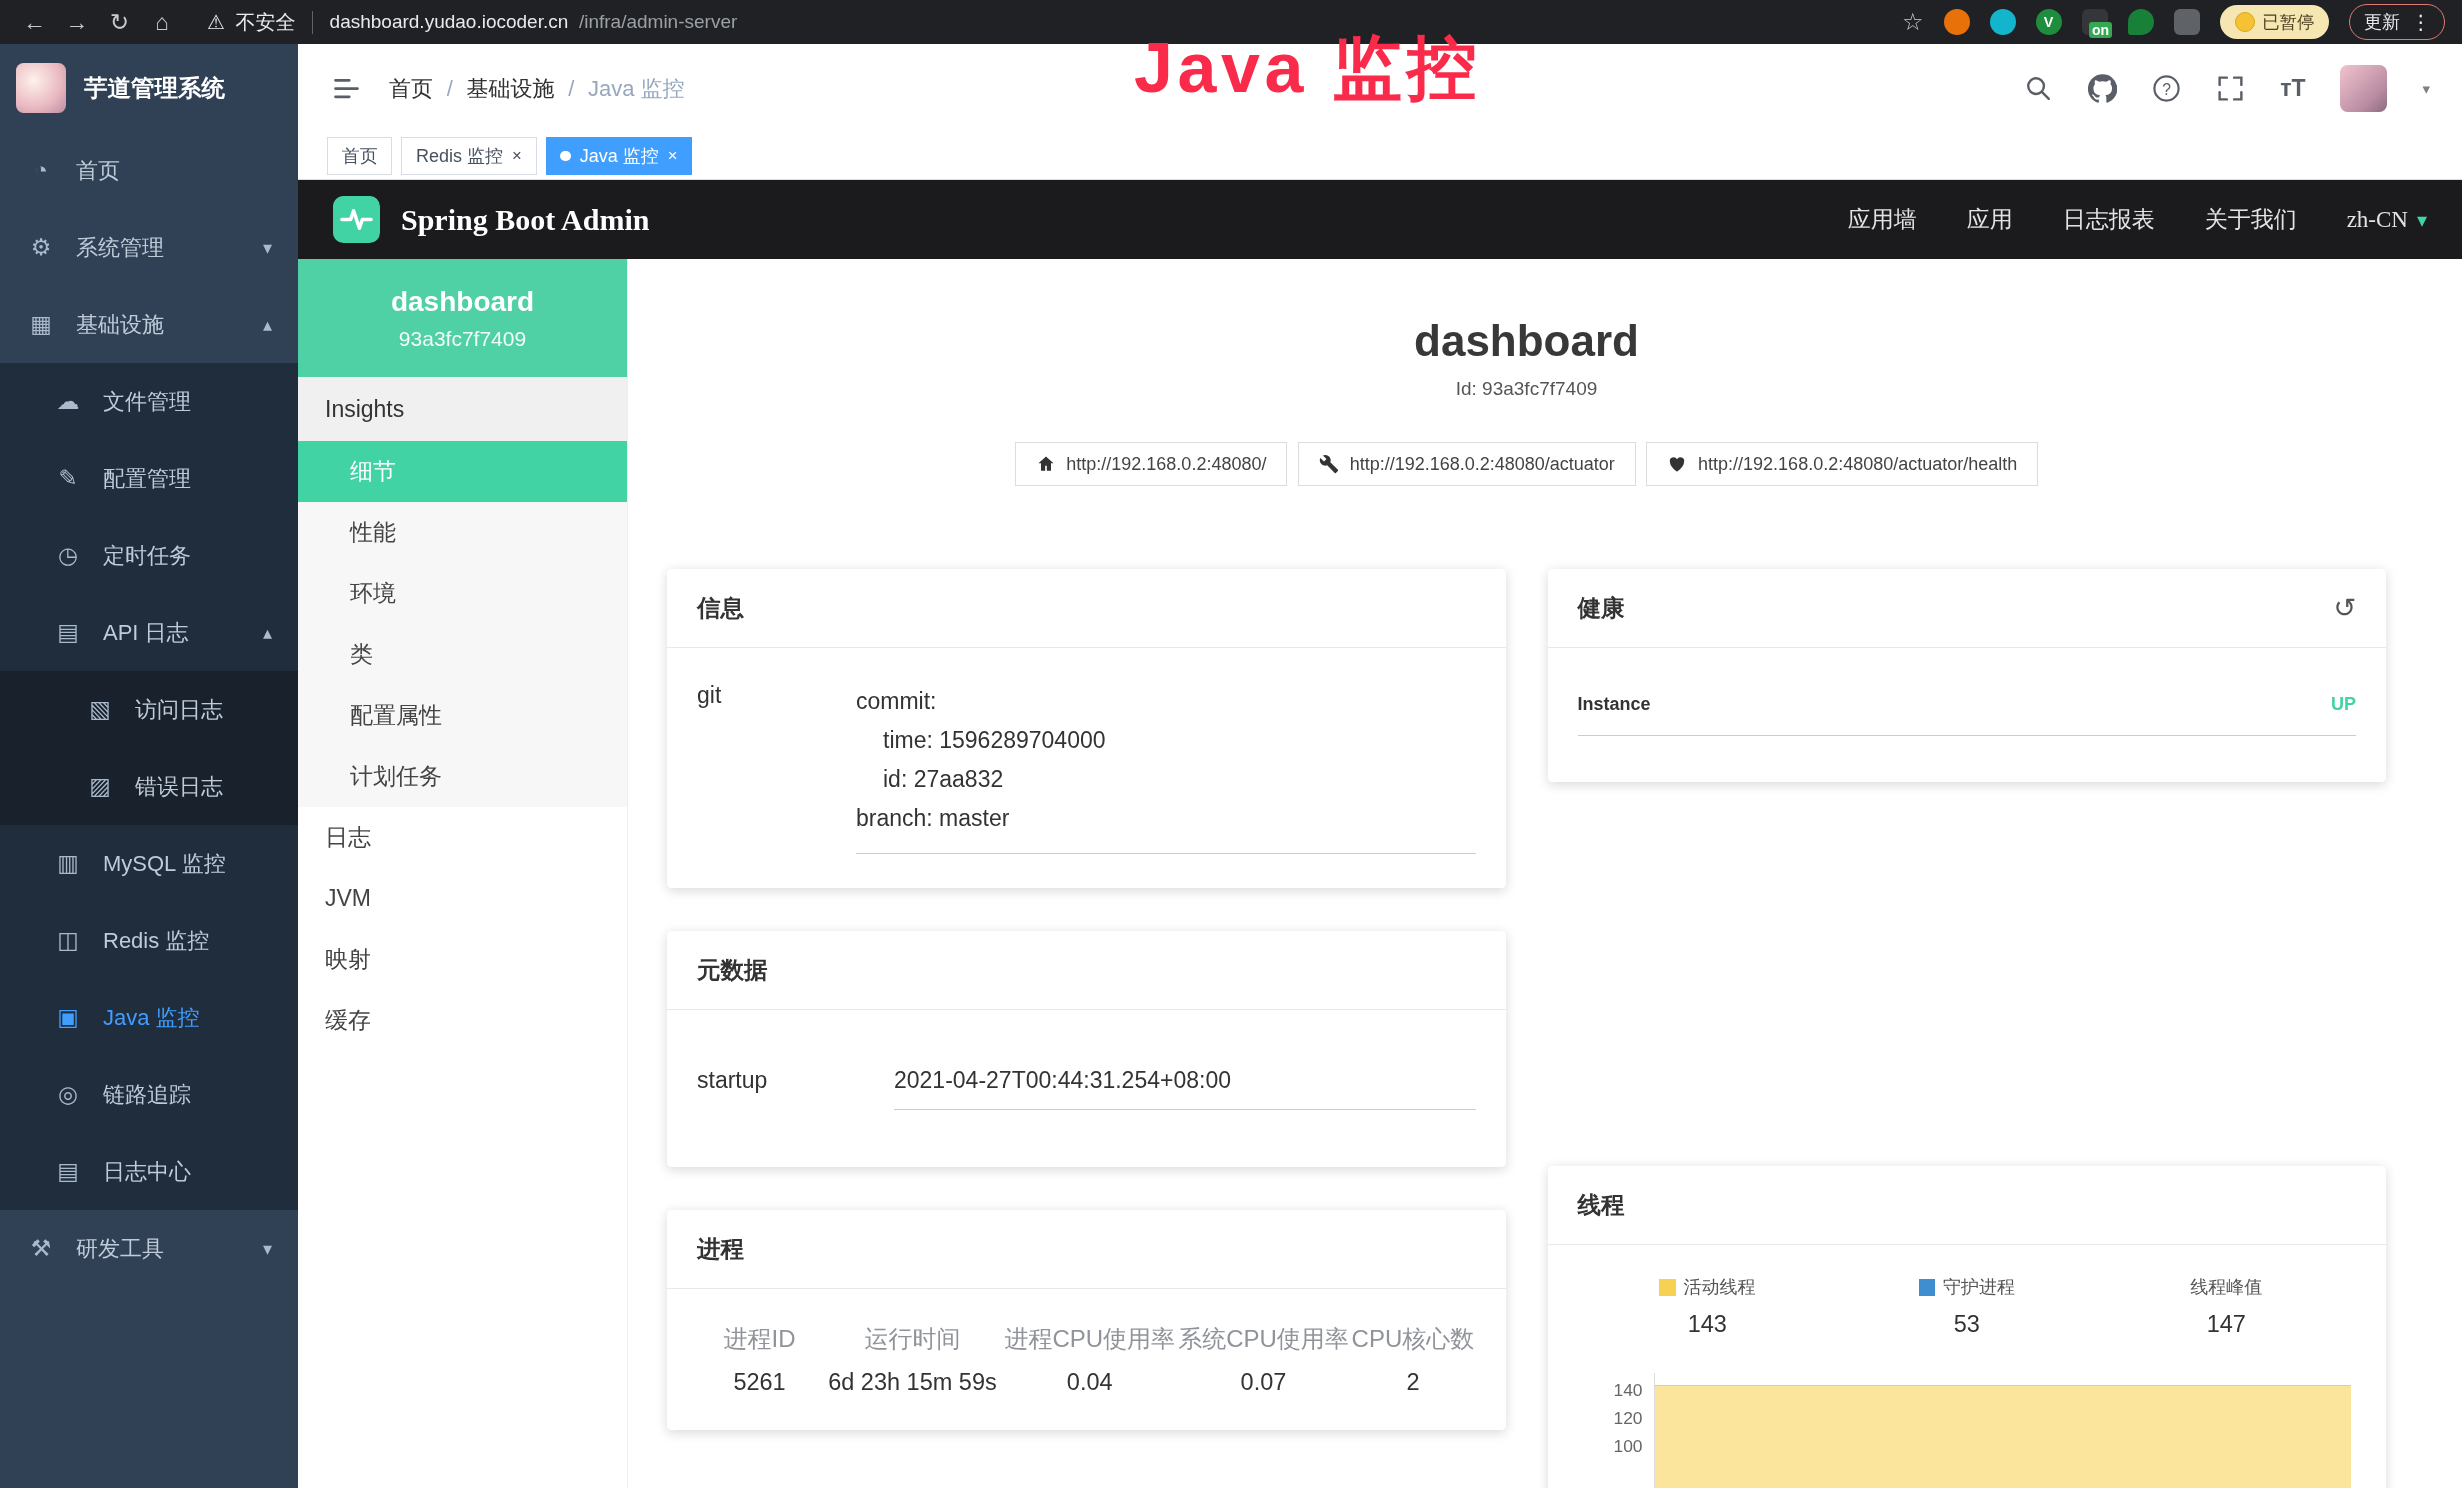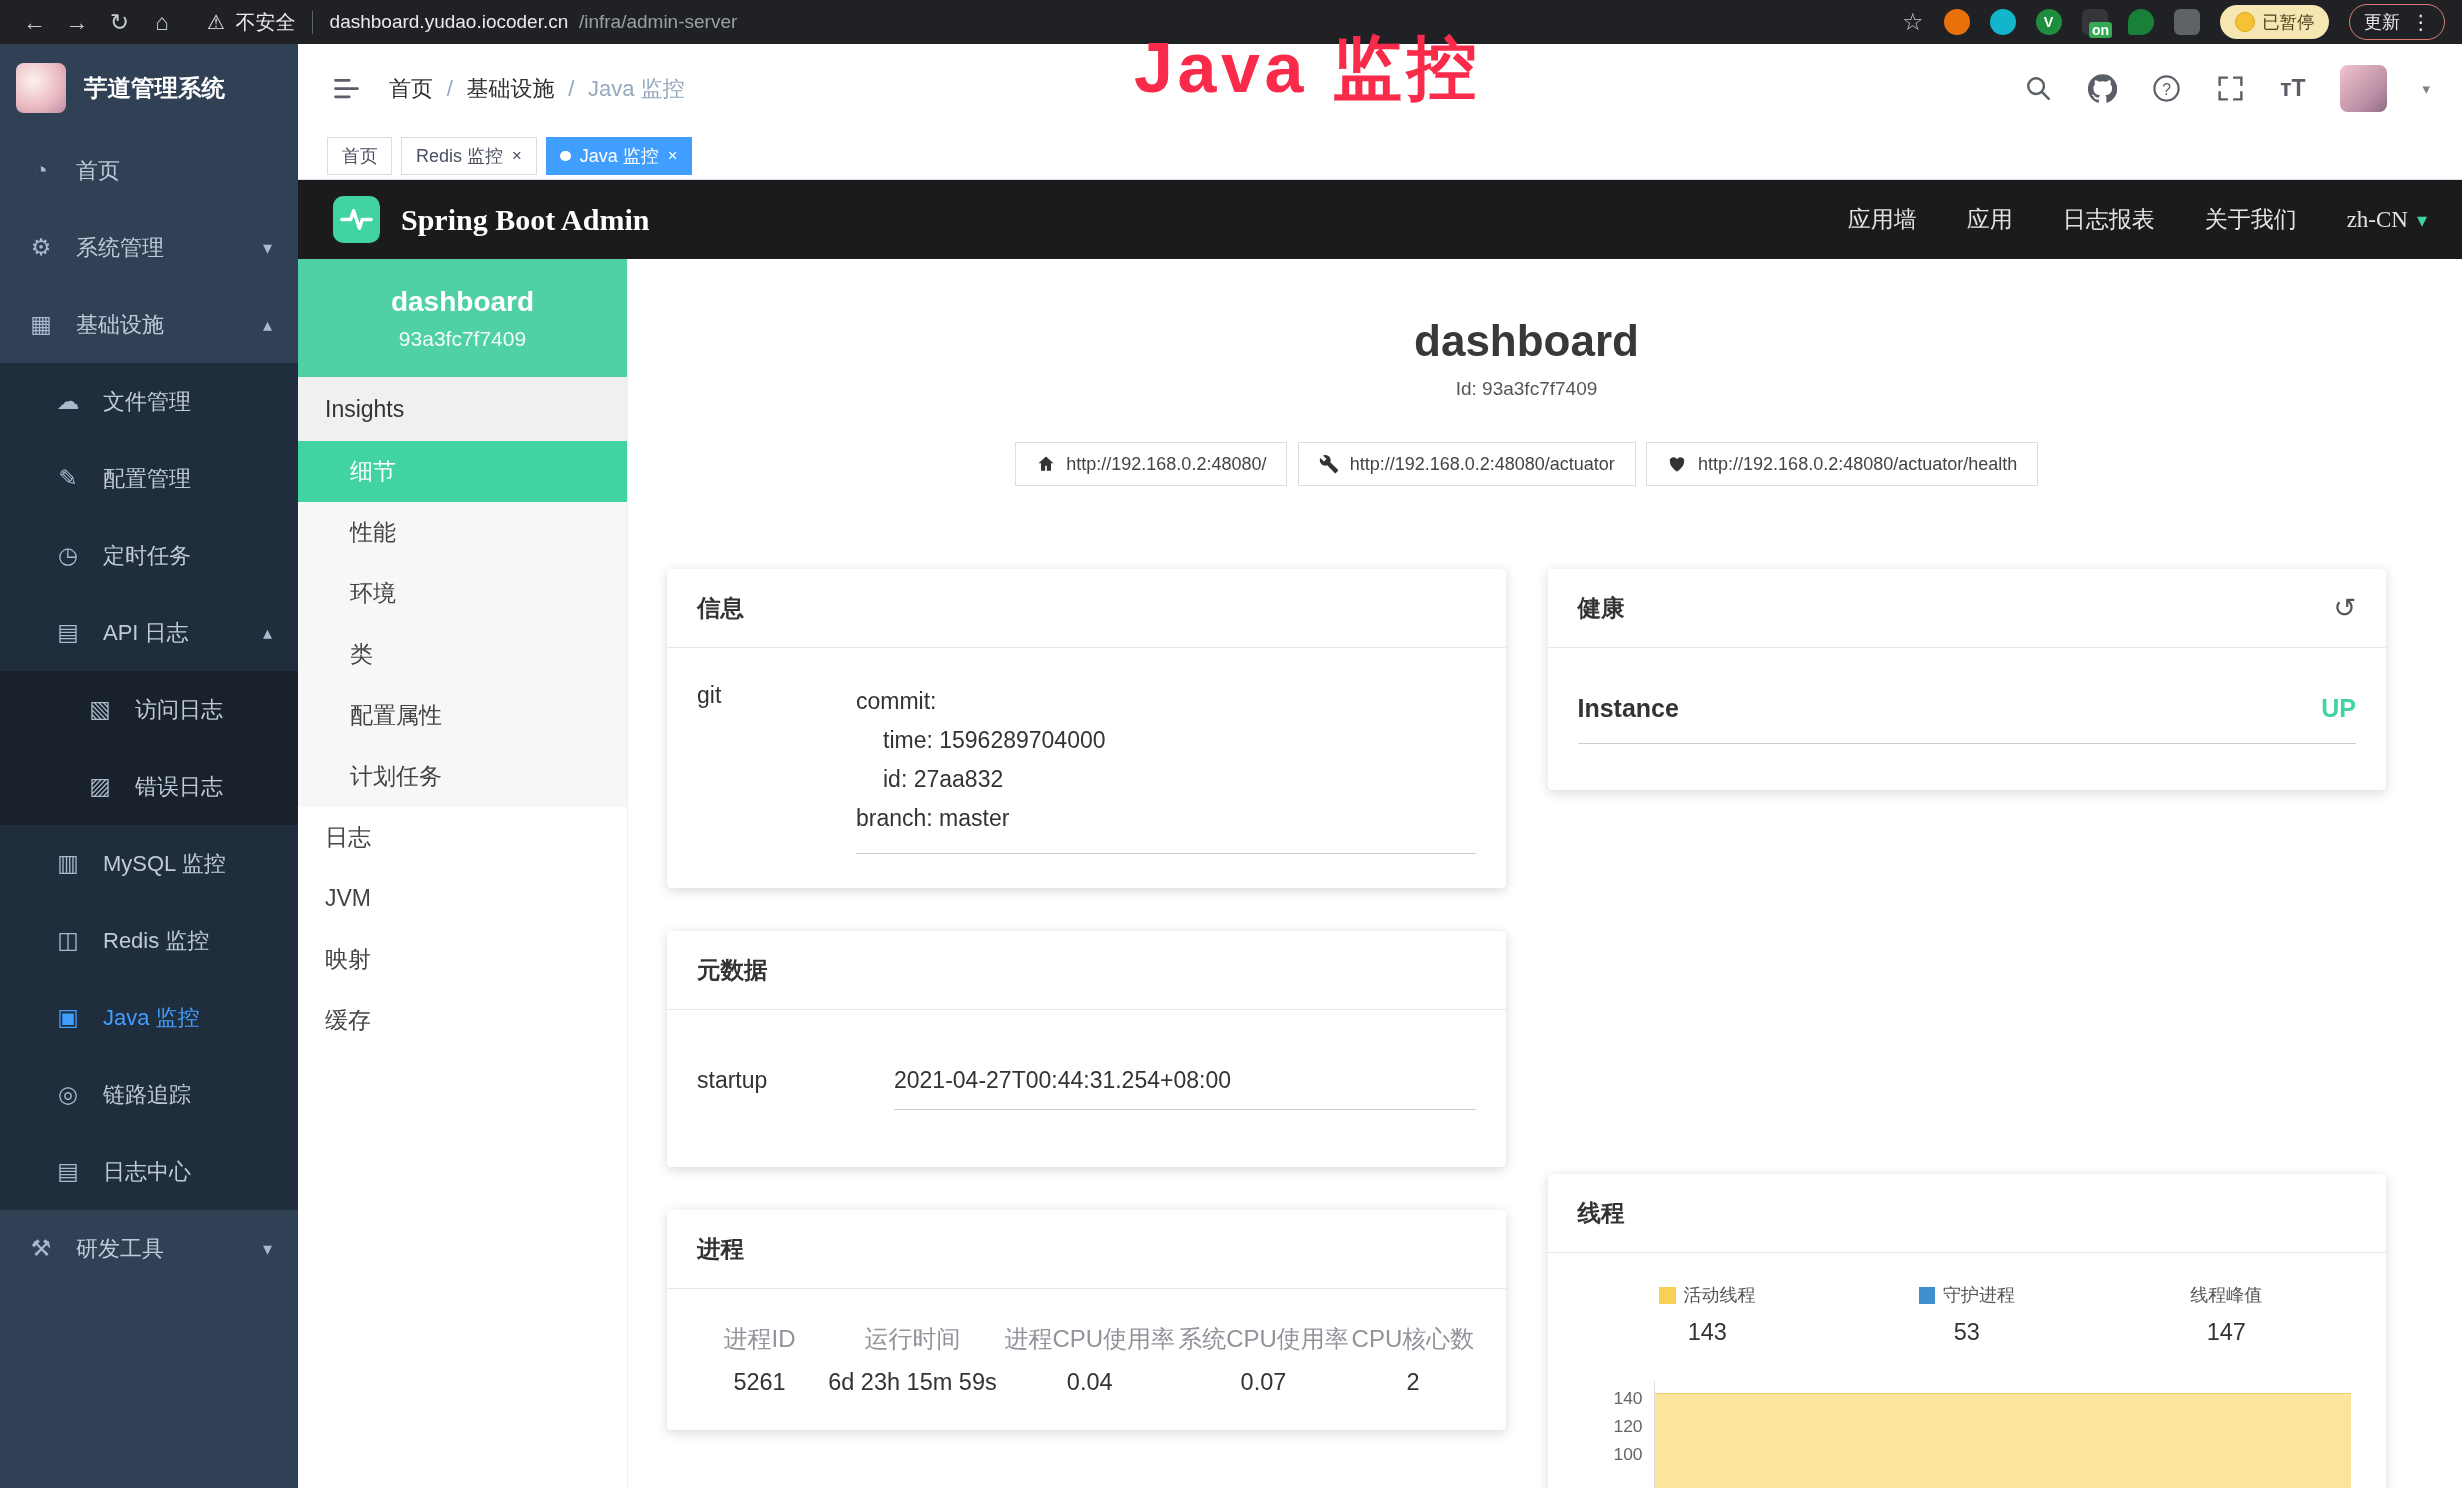--- a/index.html
+++ b/index.html
@@ -103,21 +103,21 @@
   .card-h { padding:23px 30px; font-size:23.5px; font-weight:bold; color:#333; border-bottom:0.8px solid #e8e8e8; display:flex; align-items:center; justify-content:space-between; }
   .history-ic { font-size:27px; font-weight:normal; color:#555; cursor:pointer; }
   .card-b { padding:34px 30px; font-size:23px; color:#333; }
 
   .kv { display:flex; }
   .kv .k { width:159px; flex-shrink:0; }
   .kv .v { flex:1; border-bottom:0.8px solid #ccc; padding-bottom:15px; line-height:39px; }
   .ind { padding-left:27px; }
 
   .card-b.health { padding:46px 30px; }
-  .hrow { display:flex; justify-content:space-between; font-weight:bold; font-size:25px; border-bottom:0.8px solid #ccc; padding-bottom:20px; }
+  .hrow { display:flex; justify-content:space-between; font-weight:bold; font-size:18px; border-bottom:0.8px solid #ccc; padding-bottom:20px; }
   .up { color:#42d3a5; }
 
   .card-b.meta { padding:57px 30px; }
   .kv .k2 { width:197px; flex-shrink:0; }
   .kv .v2 { flex:1; border-bottom:0.8px solid #ccc; padding-bottom:15px; }
 
   .ptable { display:flex; text-align:center; }
   .pcol { }
   .pc0{flex:.9} .pc1{flex:1.3} .pc2{flex:1.25} .pc3{flex:1.25} .pc4{flex:.9}
   .ph { font-size:24px; color:#909399; }

